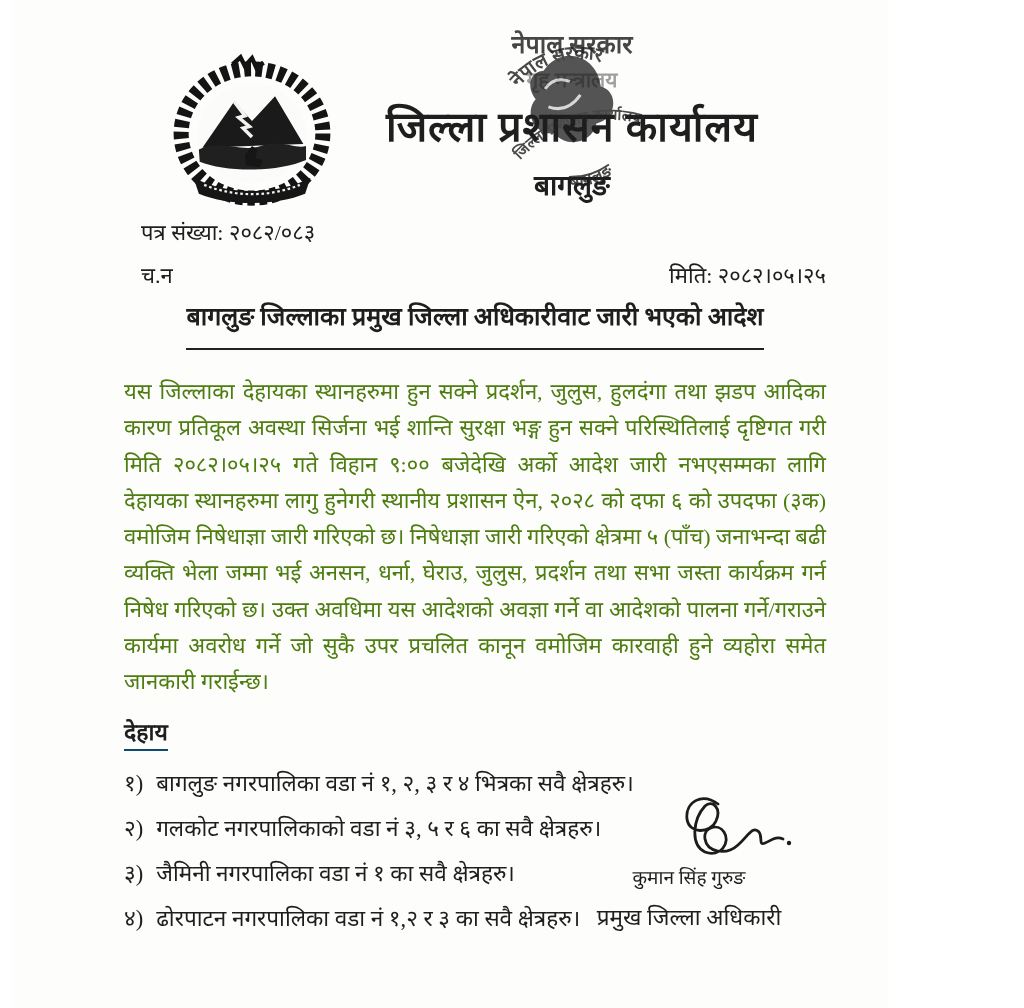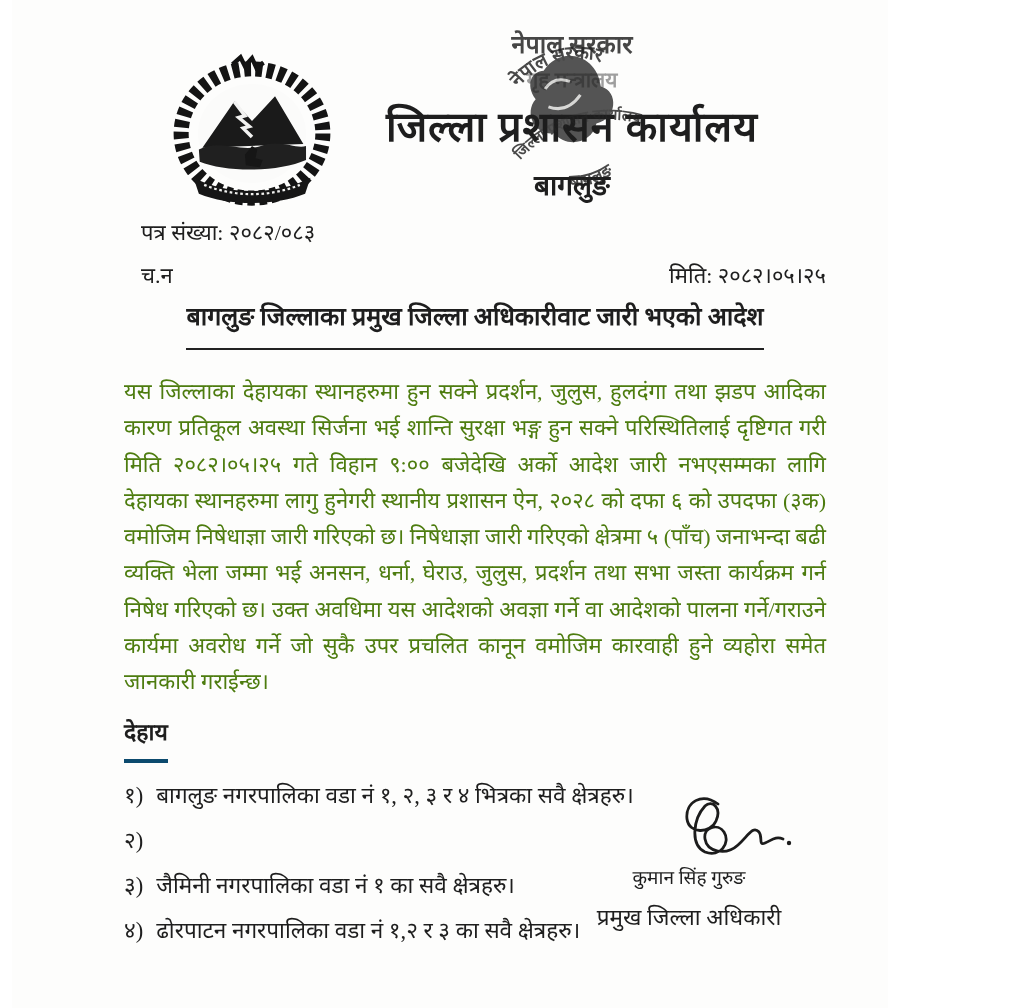--- a/index.html
+++ b/index.html
@@ -29,21 +29,21 @@
   .meta-row2 { display: flex; justify-content: space-between; margin-top: 13px; text-align: right; }
   
   .content { position: absolute; left: 112px; right: 62px; top: 298px; }
   .order-title { text-align: center; font-size: 25px; font-weight: bold; margin: 0; }
   .order-title span { display: inline-block; border-bottom: 2.5px solid #222; padding-bottom: 16px; }
   .order-body {
     margin: 24px 0 0 0; font-size: 22px; line-height: 1.65;
     text-align: justify; color: #4d7c0f;
   }
   .list-heading { margin-top: 14px; font-size: 23px; font-weight: bold; }
-  .list-heading span { display: inline-block; border-bottom: 4px solid #0c4a6e; padding-bottom: 12px; }
+  .list-heading span { display: inline-block; border-bottom: 2px solid #0c4a6e; padding-bottom: 2px; }
   .items { margin-top: 16px; }
   .item { display: flex; gap: 13px; font-size: 22.5px; margin-bottom: 14px; }
   .item-number { flex: 0 0 auto; }
   
   .signature-block { position: absolute; right: 64px; top: 792px; width: 270px; text-align: center; }
   .scribble { display: block; margin: 0 auto -2px 118px; }
   .sig-name { font-size: 19px; margin-top: 2px; }
   .sig-designation { font-size: 22.5px; margin-top: 11px; }
 </style>
 </head>
@@ -111,20 +111,21 @@
     <div class="list-heading">
       <span>देहाय</span>
     </div>
     <div class="items">
       <div class="item">
         <span class="item-number">१)</span>
         <span class="item-text">बागलुङ नगरपालिका वडा नं १, २, ३ र ४ भित्रका सवै क्षेत्रहरु।</span>
       </div>
       <div class="item">
         <span class="item-number">२)</span>
+        <span class="item-text">गलकोट नगरपालिकाको वडा नं ३, ५ र ६ का सवै क्षेत्रहरु।</span>
       </div>
       <div class="item">
         <span class="item-number">३)</span>
         <span class="item-text">जैमिनी नगरपालिका वडा नं १ का सवै क्षेत्रहरु।</span>
       </div>
       <div class="item">
         <span class="item-number">४)</span>
         <span class="item-text">ढोरपाटन नगरपालिका वडा नं १,२ र ३ का सवै क्षेत्रहरु।</span>
       </div>
     </div>

